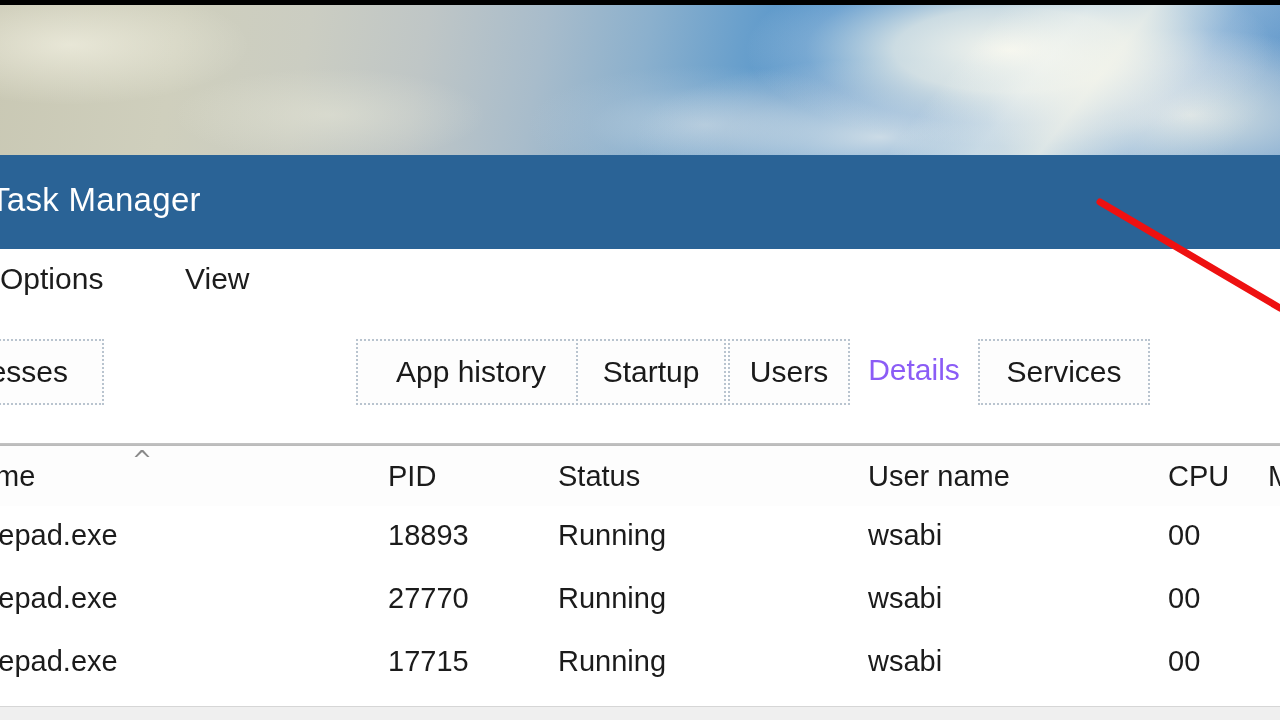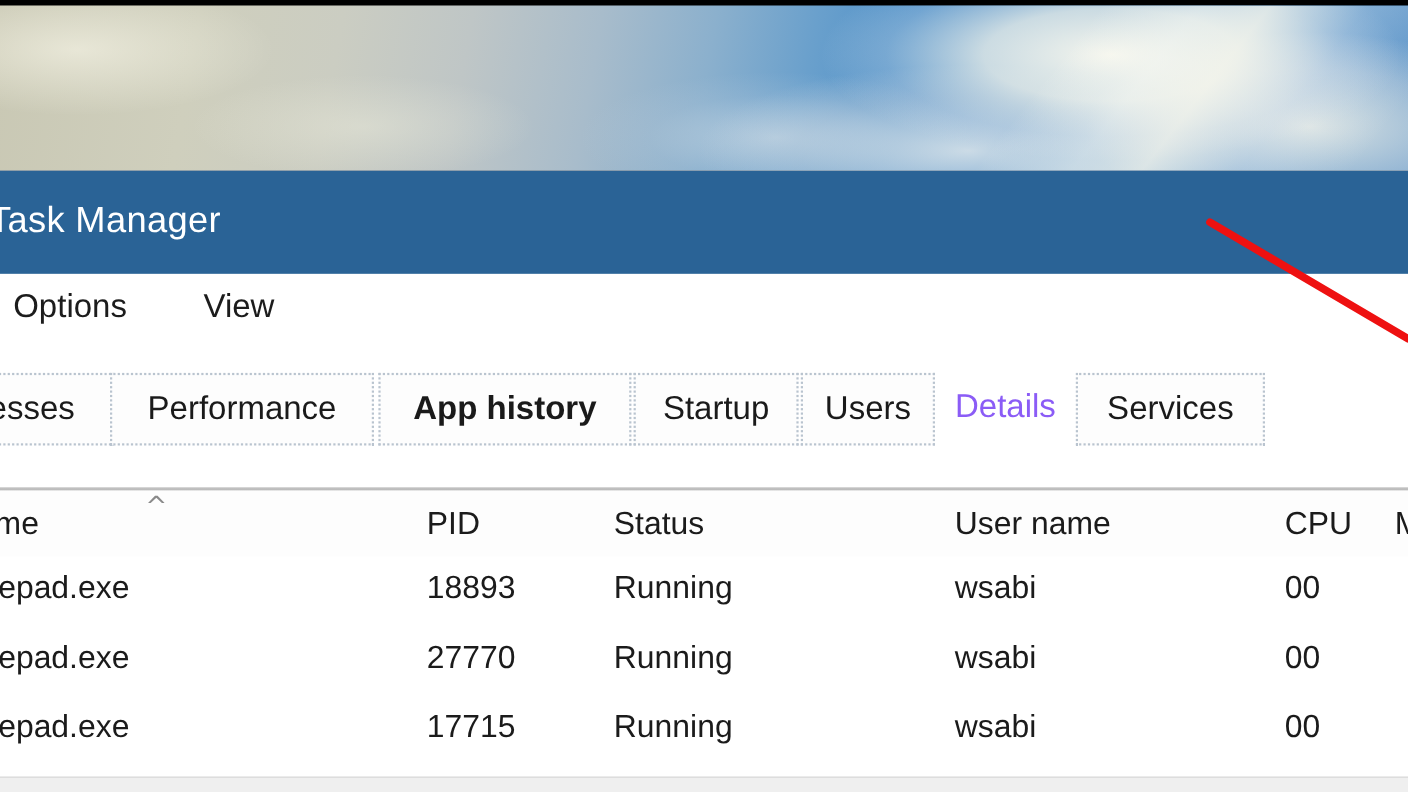--- a/index.html
+++ b/index.html
@@ -111,21 +111,21 @@
     background: #ffffff;
   }
   .menu-item {
     position: absolute;
     top: 13px;
     font-size: 30px;
     color: #1c1c1c;
     font-family: "Liberation Sans", sans-serif;
     white-space: nowrap;
   }
-  #menu-options{ left: 0px; padding-left: 12px; }
+  #menu-options{ left: 0px; }
   #menu-view   { left: 173px; margin-left: 12px; }
 
   
   #tabstrip {
     position: absolute;
     left: 0; top: 176px;
     width: 1280px;
     height: 82px;
     background: #ffffff;
   }
@@ -263,22 +263,21 @@
     </div>
 
     <div id="menubar">
 
       <div class="menu-item" id="menu-options">Options</div>
       <div class="menu-item" id="menu-view">View</div>
     </div>
 
     <div id="tabstrip">
       <div class="tab" style="left: -108px; width: 212px; border-color: rgb(185, 196, 207);">Processes</div>
-      <div class="tab" style="left: 100px; width: 240px; border-color: rgb(185, 196, 207);">Performance</div>
-      <div class="tab" style="left: 344px; width: 230px; border-color: rgb(185, 196, 207); font-weight: bold;">App history</div>
+      <div class="tab" style="left: 356px; width: 230px; border-color: rgb(185, 196, 207);">App history</div>
       <div class="tab" style="left: 728px; width: 122px; border-color: rgb(185, 196, 207);">Users</div>
       <div class="tab" style="left: 576px; width: 150px; border-color: rgb(185, 196, 207);">Startup</div>
       <div class="tab active" style="left:852px;  width:124px;">Details</div>
       <div class="tab" style="left: 978px; width: 172px; border-color: rgb(185, 196, 207);">Services</div>
       <div id="tabstrip-underline"></div>
     </div>
 
     <div id="header-rule"></div>
 
     <div id="col-header">

